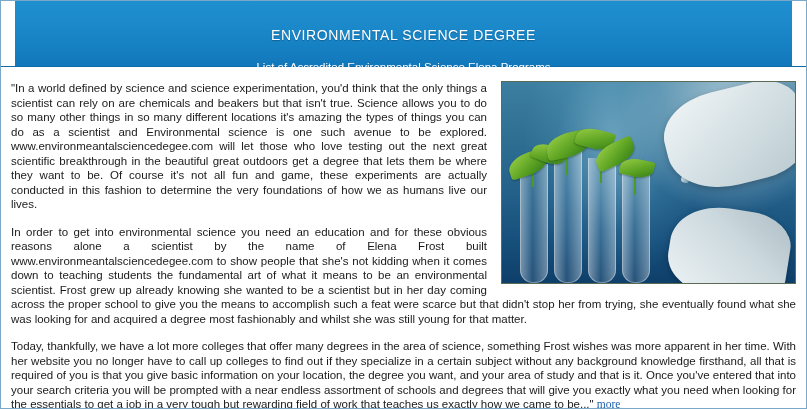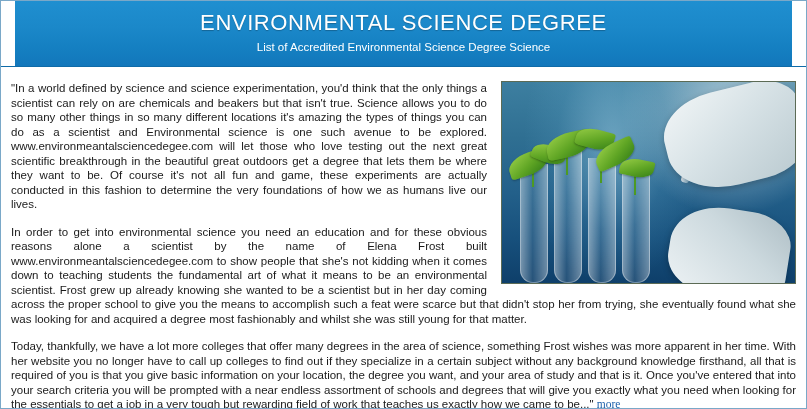--- a/index.html
+++ b/index.html
@@ -44,25 +44,25 @@
     position: absolute;
     right: 0; top: 0;
     width: 14px; height: 100%;
     background: #ffffff;
   }
   .header-inner {
     position: relative;
     z-index: 2;
   }
   .site-title {
-    font-size: 22px;
+    font-size: 14px;
     letter-spacing: 0.6px;
     color: #ffffff;
     font-weight: normal;
-    margin: 0;
+    margin: 12px;
     line-height: 26px;
     text-shadow: 0 1px 1px rgba(0,0,0,0.25);
   }
   .site-subtitle {
     font-size: 11.5px;
     color: #ffffff;
     margin: 4px 0 0 0;
     line-height: 14px;
   }
   
@@ -184,21 +184,21 @@
   }
 </style>
 </head>
 <body>
 
 <div class="page">
 
   <div class="header">
     <div class="header-inner">
       <h1 class="site-title">ENVIRONMENTAL SCIENCE DEGREE</h1>
-      <p class="site-subtitle">List of Accredited Environmental Science Degree Science</p>
+      <p class="site-subtitle">List of Accredited Environmental Science Elena Programs</p>
     </div>
   </div>
 
   <div class="content">
 
     <div class="top-block">
 
       <div class="figure">
         <div class="photo-bg"></div>
         <div class="photo-glow"></div>

